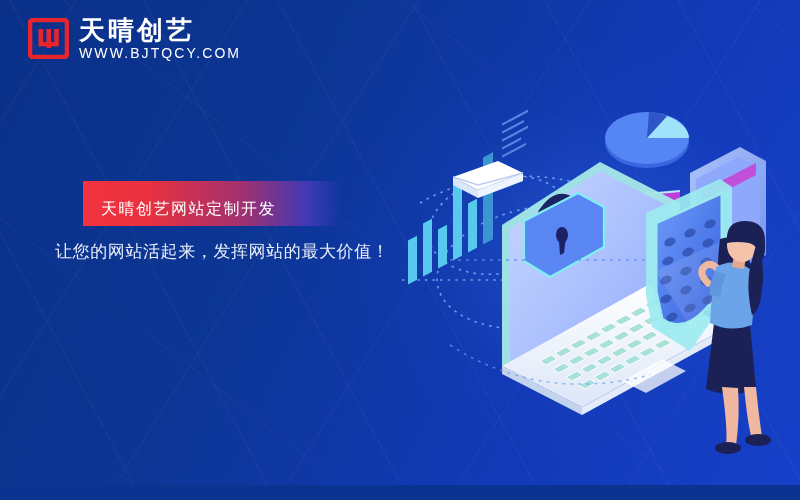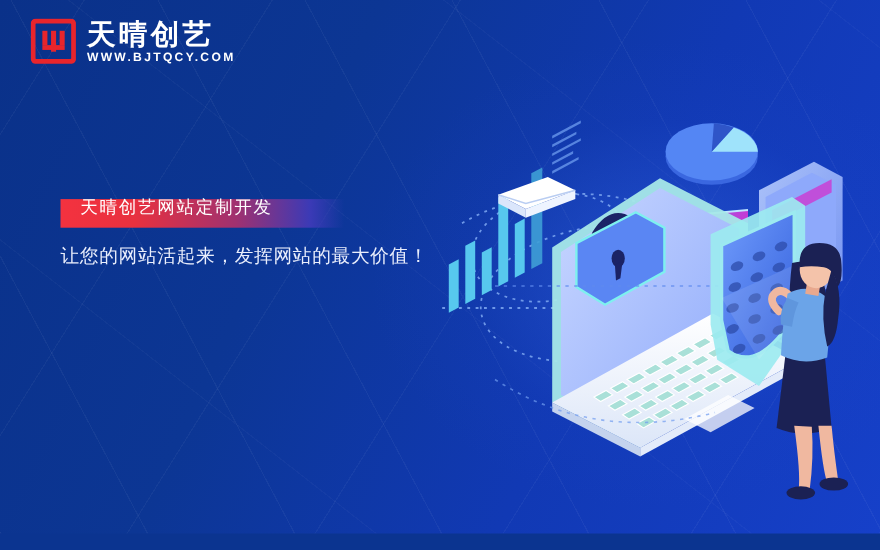--- a/index.html
+++ b/index.html
@@ -37,35 +37,36 @@
     position:absolute; left:28px; top:17px;
     display:flex; align-items:center; gap:10px;
   }
   .logo-mark { width:41px; height:41px; flex:none; }
   .logo-text { display:flex; flex-direction:column; gap:3px; }
   .logo-cn {
     font-size:26px; font-weight:bold; color:#ffffff;
     letter-spacing:3px; line-height:1; white-space:nowrap;
   }
   .logo-url {
-    font-size:11px; font-weight:bold; color:#ffffff;
+    font-size:14px; font-weight:normal; color:#ffffff;
     letter-spacing:2.1px; line-height:1; white-space:nowrap;
   }
 
   
   .copy { position:absolute; left:55px; top:181px; }
   .badge {
     display:inline-block;
-    padding:1px 18px 9px 18px;
+    padding:20px 18px 9px 18px;
     width:258px;
     background:linear-gradient(90deg,#f4323f 0%,#e8313f 26%,#a03170 62%,#3b3ab6 88%,rgba(36,60,183,0) 100%);
     color:#ffffff;
     font-size:16px; font-weight:normal;
     letter-spacing:1.5px; line-height:1;
     white-space:nowrap;
+    margin-left:28px;
   }
   .headline {
     margin-top:24px;
     font-size:39px; font-weight:bold; color:#ffffff;
     letter-spacing:1px; line-height:1.12;
     white-space:nowrap;
     text-shadow:0 2px 10px rgba(0,0,0,0.18);
   }
   .subline {
     margin-top:16px;

